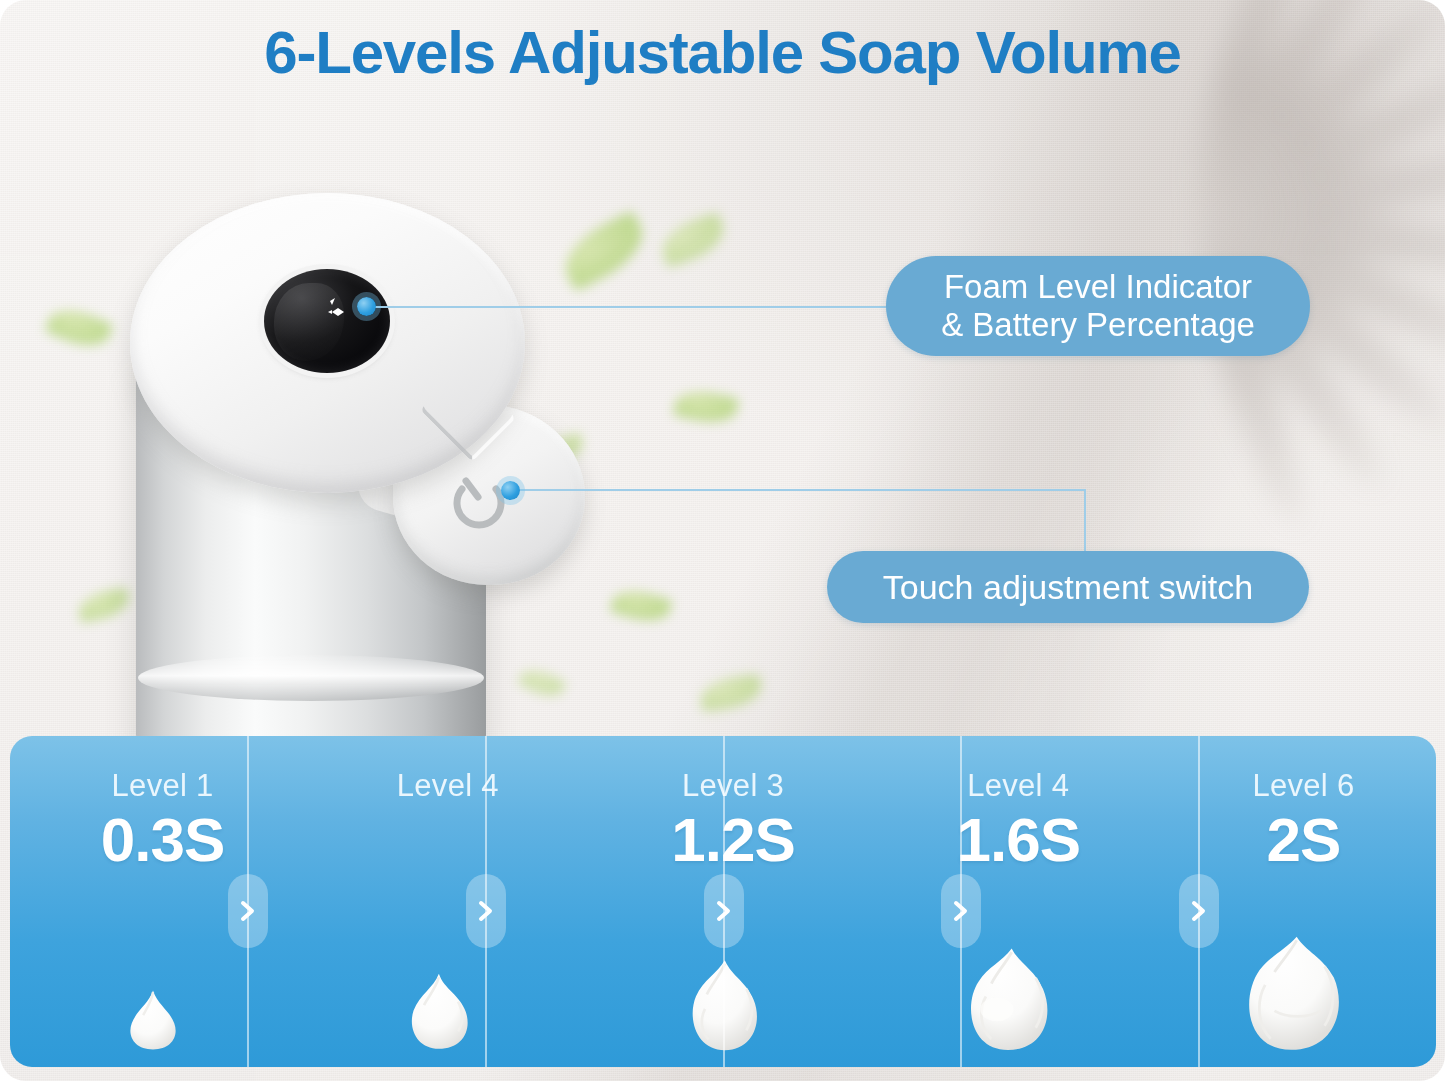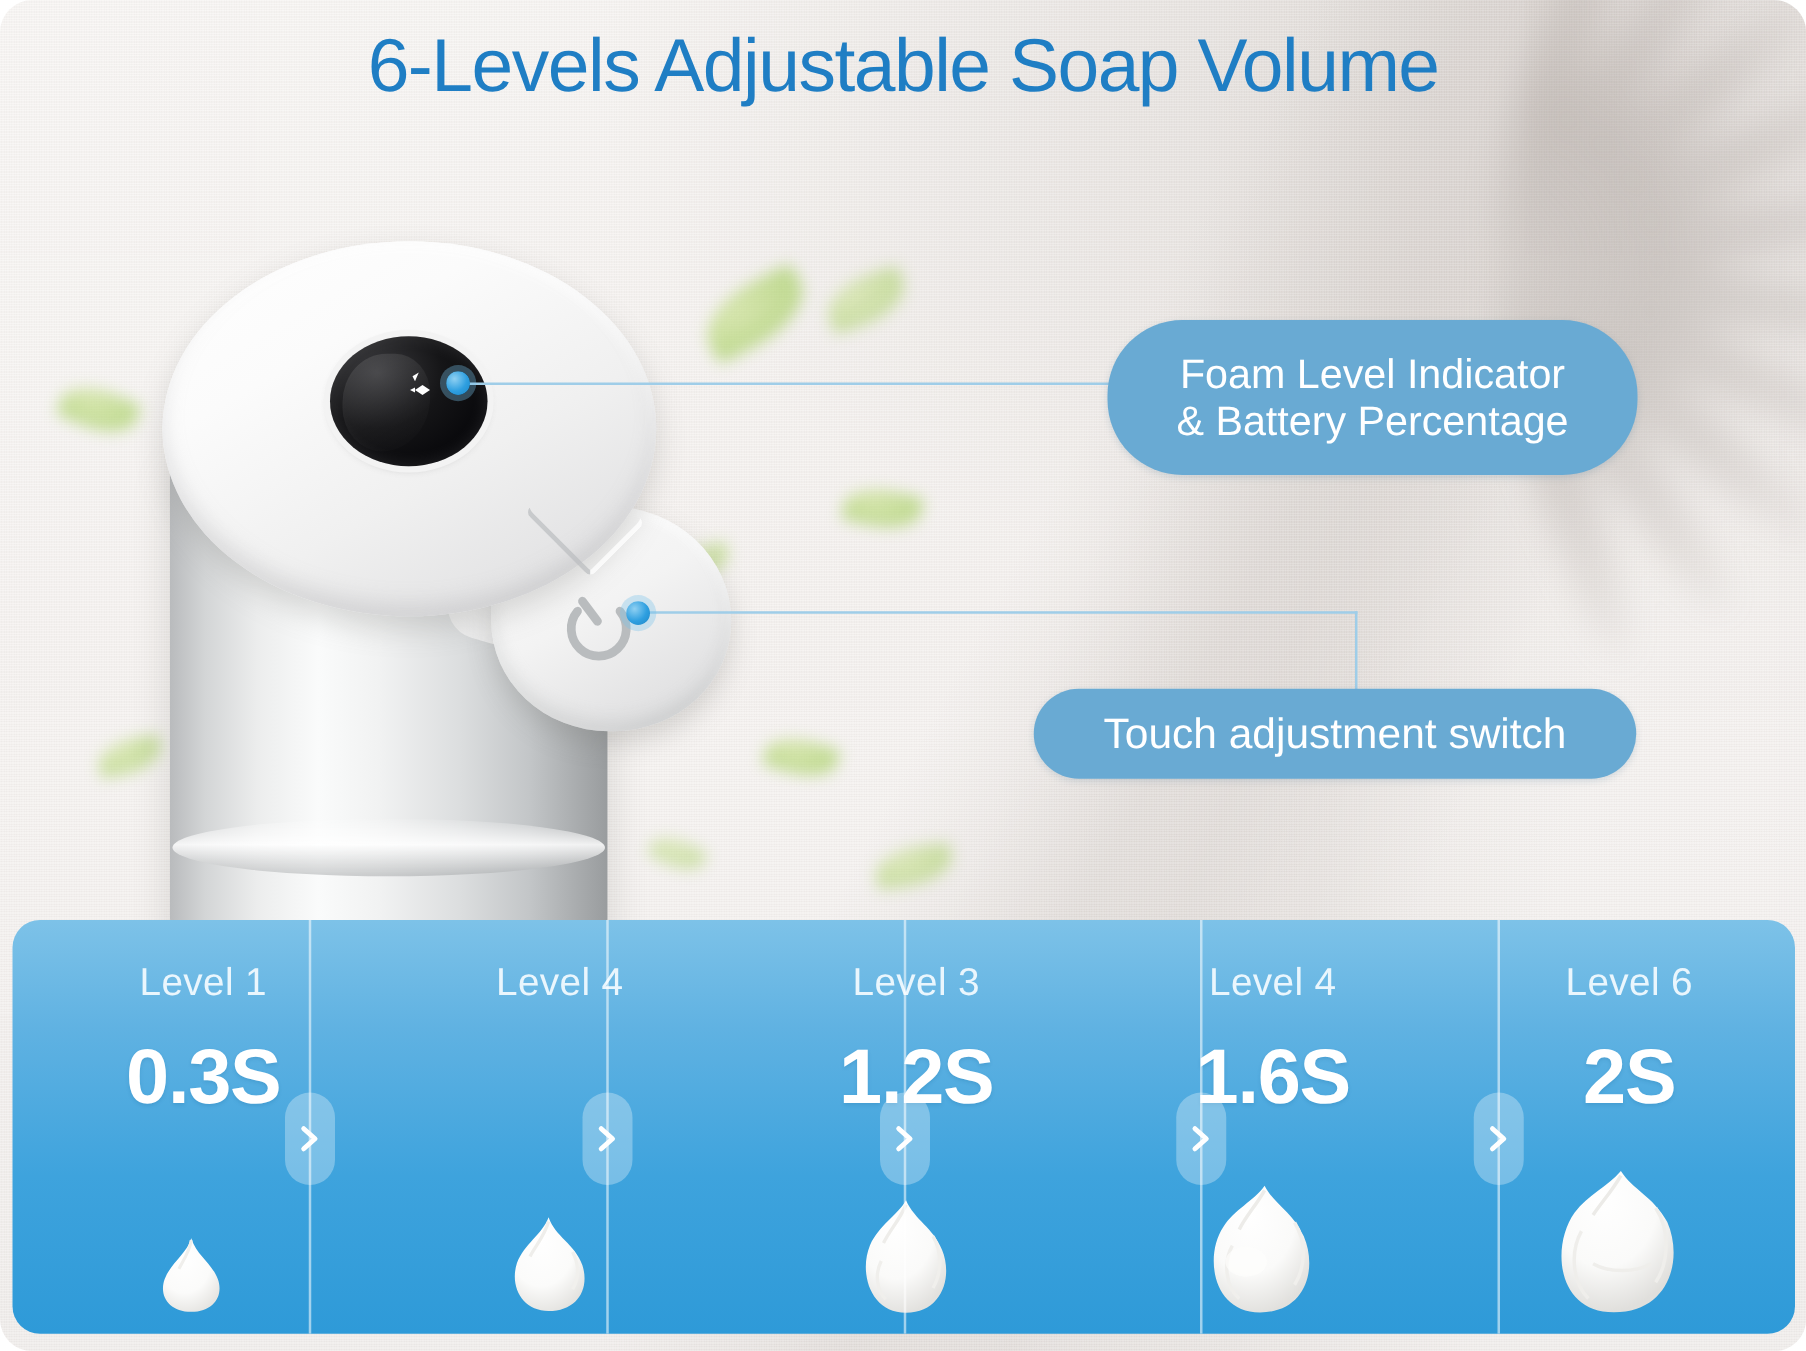--- a/index.html
+++ b/index.html
@@ -35,21 +35,21 @@
     border-radius:50%/50%;transform-origin:0 50%;
   }
 
   
   .leaf{position:absolute;border-radius:62% 10% 62% 10%;filter:blur(6px);opacity:.62;
         background:radial-gradient(ellipse at 35% 35%, #c7e08a 0%, #a8d062 55%, #9ac957 100%);}
 
   
   .title{
     position:absolute;left:0;right:0;top:18px;text-align:center;
-    font-size:60px;font-weight:normal;letter-spacing:-1.2px;
+    font-size:60px;font-weight:bold;letter-spacing:-1.2px;
     color:#1f7ec4;white-space:nowrap;
   }
   .subtitle{
     position:absolute;left:0;right:0;top:108px;text-align:center;
     font-size:35px;font-weight:normal;color:#4b4b4d;white-space:nowrap;
   }
 
   
   .dispenser{position:absolute;left:118px;top:185px;width:470px;height:560px;}
   .body-cyl{
@@ -112,39 +112,39 @@
   .led-glyph{position:absolute;left:54px;top:28px;width:36px;height:34px;}
   .power-icon{position:absolute;left:328px;top:282px;width:66px;height:66px;}
 
   
   .pill{
     position:absolute;background:#69aad3;border-radius:60px;color:#ffffff;
     display:flex;align-items:center;justify-content:center;flex-direction:column;
     box-shadow:0 2px 6px rgba(90,130,160,.22);
   }
   .pill-line{font-size:33px;line-height:1.14;white-space:nowrap;}
-  .pill-a{left:886px;top:256px;width:424px;height:124px;padding:12px 14px;box-sizing:border-box;}
+  .pill-a{left:886px;top:256px;width:424px;height:100px;padding:12px 14px;box-sizing:border-box;}
   .pill-b{left:827px;top:551px;width:482px;height:72px;}
   .pill-b .pill-line{font-size:34px;}
 
   .dot{position:absolute;width:19px;height:19px;border-radius:50%;
        background:radial-gradient(circle at 35% 32%, #8fd0f2 0%, #2e9fe0 55%, #1d86c6 100%);
        box-shadow:0 0 0 5px rgba(120,195,235,.35);}
   .lead{position:absolute;background:#9fcde8;}
 
   
   .levelbar{
     position:absolute;left:10px;top:736px;width:1426px;height:331px;
     border-radius:22px;overflow:hidden;
     background:linear-gradient(180deg,#7dc2e8 0%,#60b2e2 26%,#3ea3dd 62%,#2e9ad8 100%);
   }
   .cols{position:absolute;inset:0;display:flex;}
   .col{position:relative;flex:1;display:flex;flex-direction:column;align-items:center;padding-left:20px;}
   .col-label{margin-top:32px;font-size:31px;color:#eaf6fd;letter-spacing:.3px;}
-  .col-value{margin-top:22px;font-size:62px;font-weight:bold;color:#ffffff;letter-spacing:-1px;
+  .col-value{margin-top:0;font-size:62px;font-weight:bold;color:#ffffff;letter-spacing:-1px;
              text-shadow:0 2px 3px rgba(30,110,160,.22);}
   .foam-wrap{position:absolute;left:0;right:0;bottom:6px;display:flex;align-items:flex-end;justify-content:center;height:150px;}
   .foam{display:block;}
   .divider{position:absolute;top:0;bottom:0;width:2px;background:rgba(255,255,255,.55);}
   .chev{
     position:absolute;width:40px;height:74px;border-radius:22px;
     background:rgba(255,255,255,.30);
     display:flex;align-items:center;justify-content:center;
   }
   .chev svg{display:block;}

